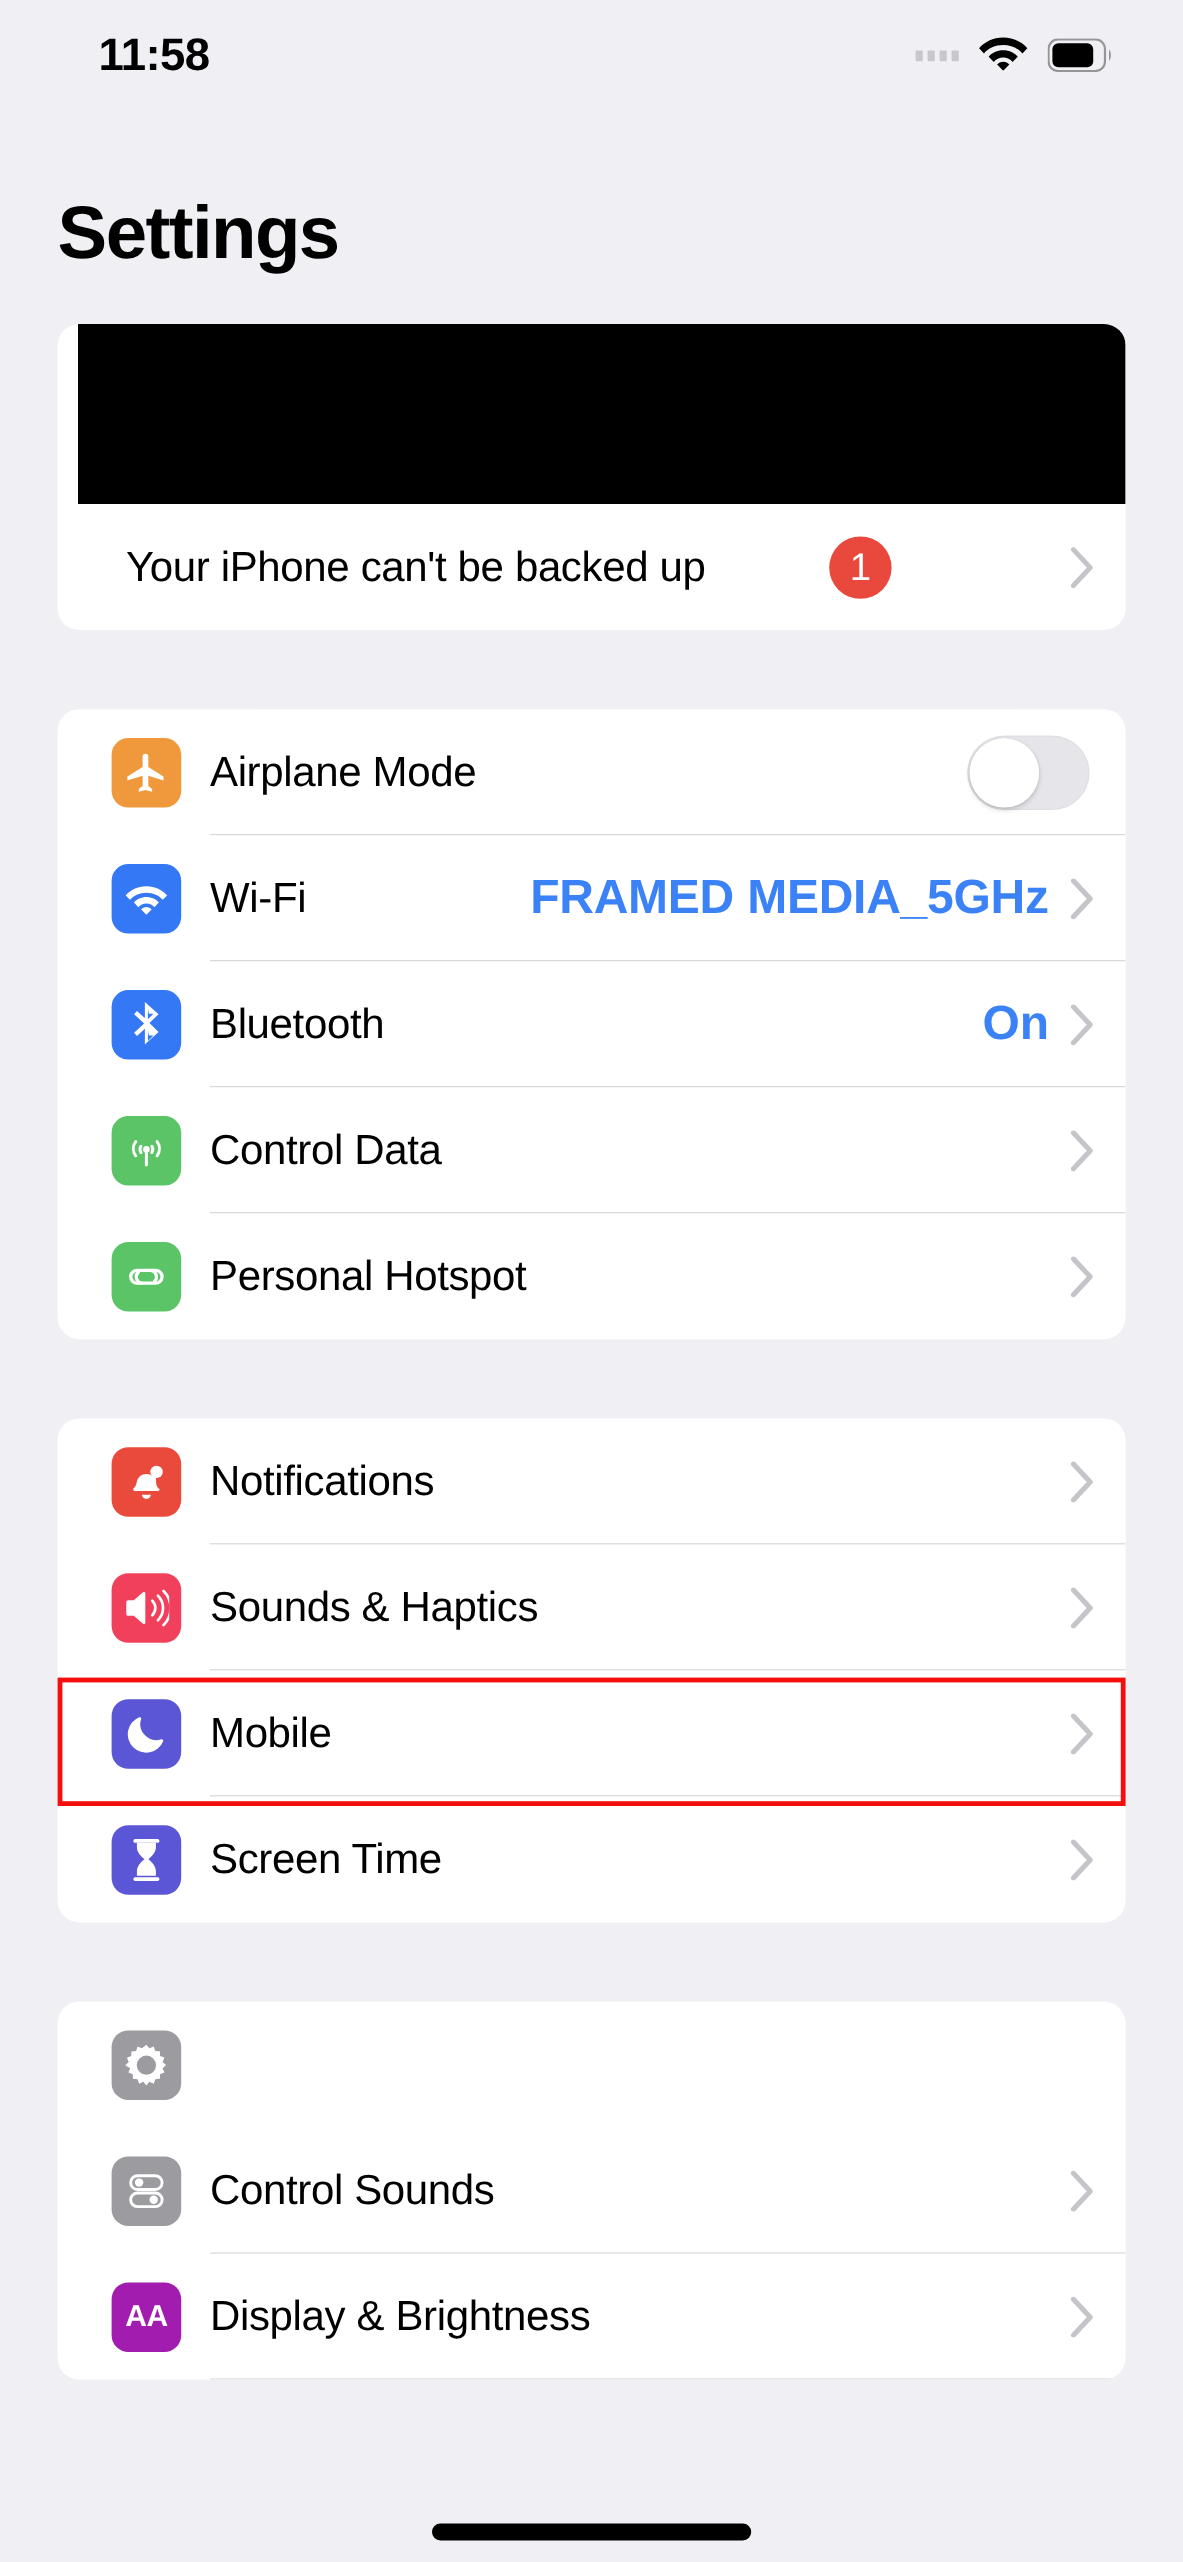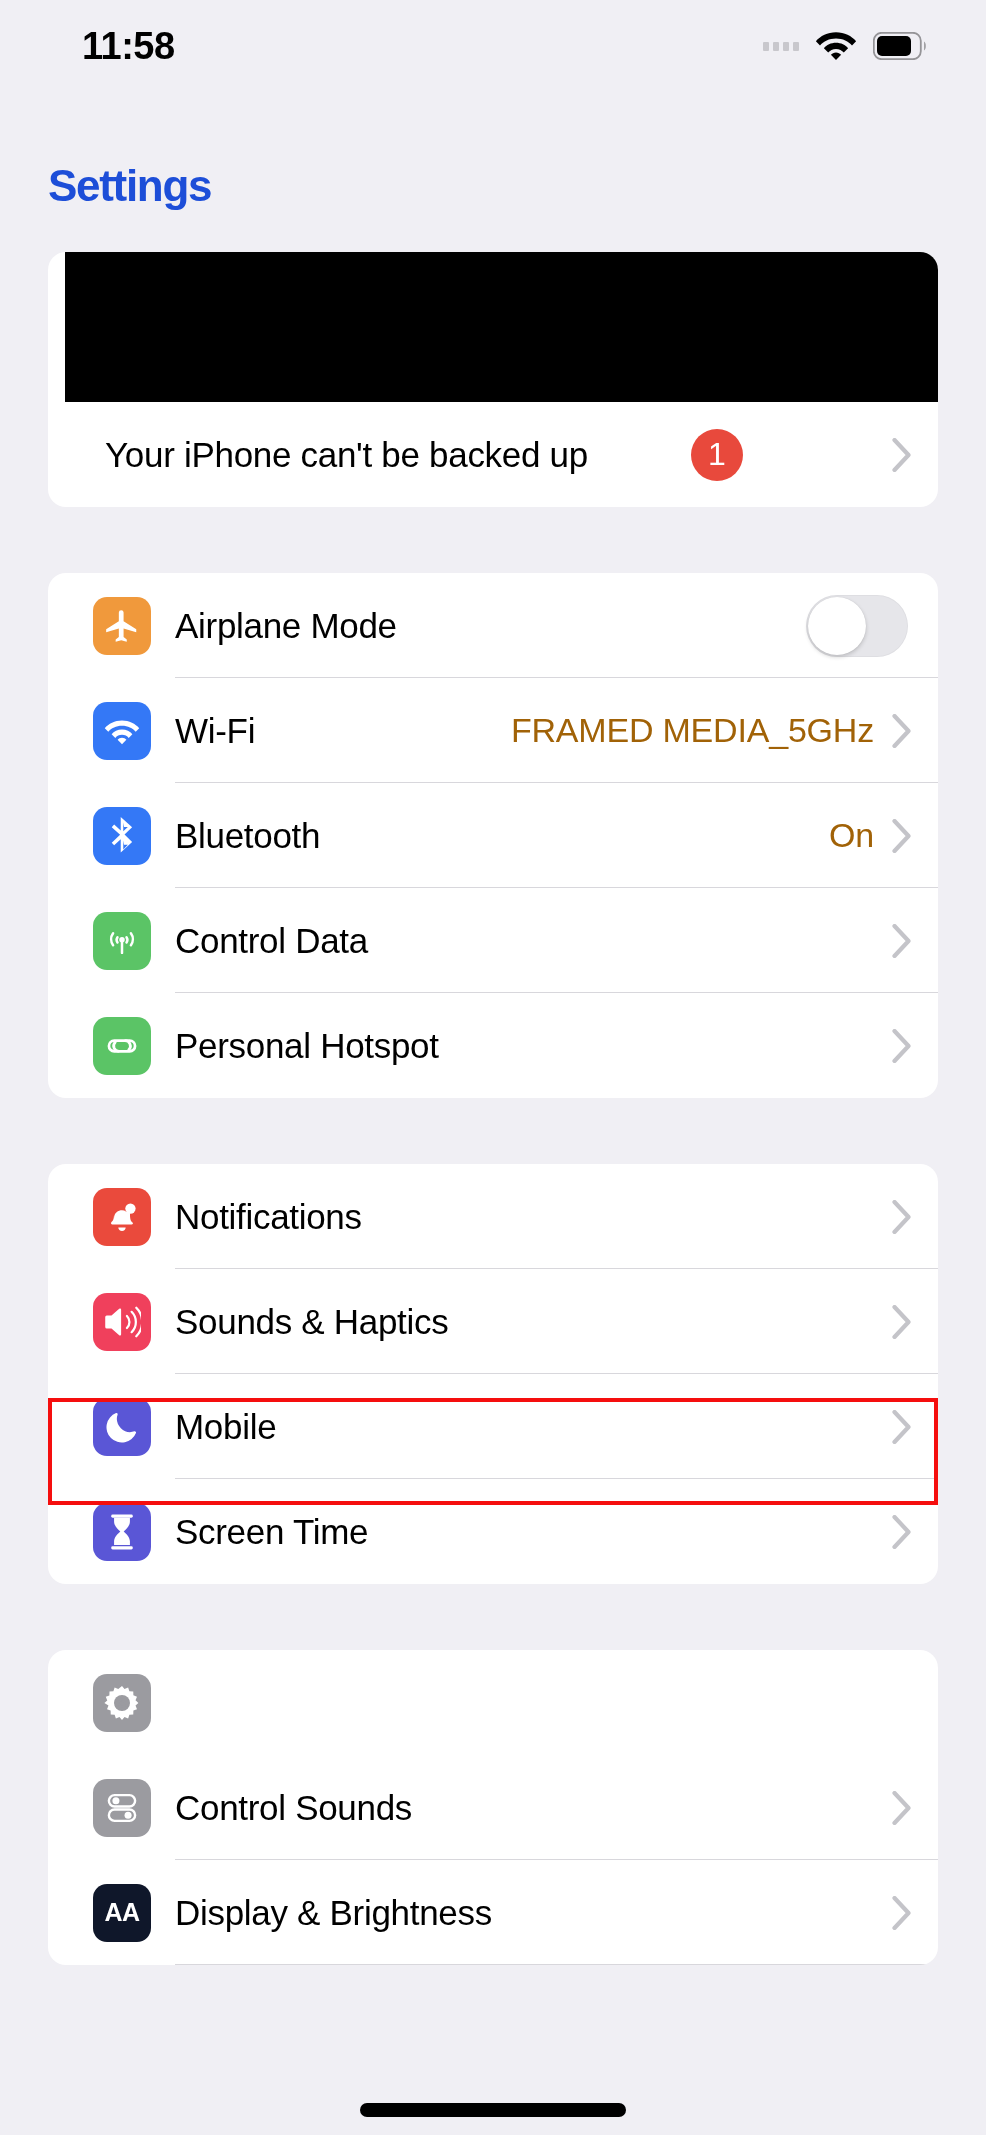--- a/index.html
+++ b/index.html
@@ -47,23 +47,23 @@
     width: 6px;
     height: 9px;
     background: #c8c7cc;
     border-radius: 1px;
   }
   .wifi-icon { display: block; }
   .battery-icon { display: flex; align-items: center; }
 
   
   .page-title {
-    font-size: 44px;
+    font-size: 62px;
     font-weight: 700;
-    color: #1d4ed8;
+    color: #000000;
     letter-spacing: -1.3px;
     padding: 72px 0 0 48px;
     line-height: 1;
   }
 
   
   .content {
     padding: 0 48px;
     margin-top: 44px;
   }
@@ -111,25 +111,26 @@
   .row.no-icon { padding-left: 40px; }
 
   .row-label {
     font-size: 35px;
     color: #000;
     letter-spacing: -0.3px;
     white-space: nowrap;
   }
   .row-value {
     margin-left: auto;
-    font-size: 34px;
-    color: #a16207;
+    font-size: 40px;
+    color: #3b82f6;
     letter-spacing: -0.2px;
     padding-right: 18px;
     white-space: nowrap;
+    font-weight: bold;
   }
   .row .chev {
     margin-left: auto;
     flex: none;
   }
   .row-value + .chev { margin-left: 0; }
 
   .chev svg { display: block; }
 
   
@@ -450,21 +451,21 @@
         <span class="row-label">Control Sounds</span>
         <span class="chev">
           <svg width="20" height="34" viewBox="0 0 20 34">
               <path d="M2.5 2 16.5 17 2.5 32" fill="none" stroke="#c4c4c9" stroke-width="4.2" stroke-linecap="round" stroke-linejoin="round"></path>
             </svg>
         </span>
       </div>
     </div>
 
     <div class="row">
-      <span class="tile" style="background:#0f172a">
+      <span class="tile" style="background:#a21caf">
         <span class="tile-text">AA</span>
       </span>
       <div class="row-body sep">
         <span class="row-label">Display &amp; Brightness</span>
         <span class="chev">
           <svg width="20" height="34" viewBox="0 0 20 34">
               <path d="M2.5 2 16.5 17 2.5 32" fill="none" stroke="#c4c4c9" stroke-width="4.2" stroke-linecap="round" stroke-linejoin="round"></path>
             </svg>
         </span>
       </div>

